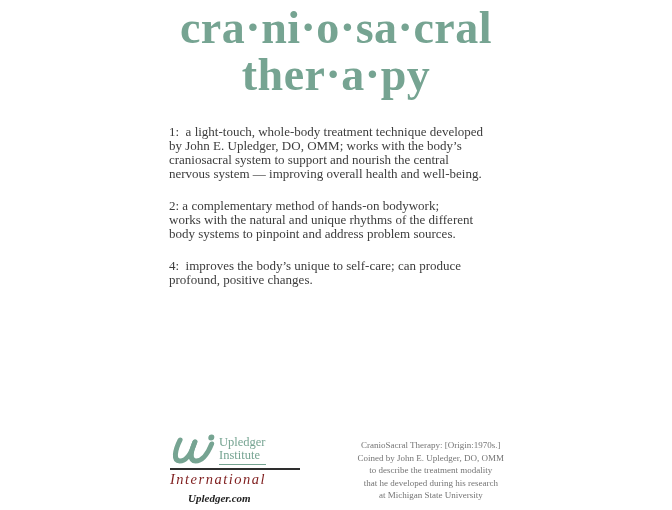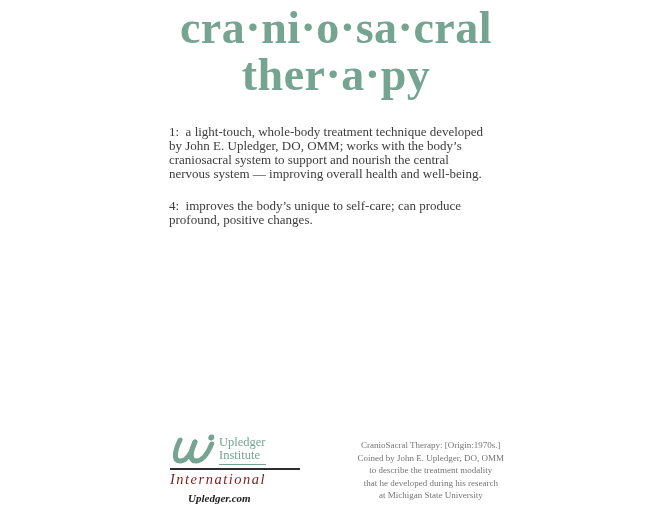--- a/index.html
+++ b/index.html
@@ -108,20 +108,23 @@
   <h1 class="title">
     <span class="title-line">cra·ni·o·sa·cral</span>
     <span class="title-line">ther·a·py</span>
   </h1>
 
   <div class="definitions">
     <p class="definition">1:  a light-touch, whole-body treatment technique developed
 by John E. Upledger, DO, OMM; works with the body’s
 craniosacral system to support and nourish the central
 nervous system — improving overall health and well-being.</p>
+    <p class="definition">2: a complementary method of hands-on bodywork;
+works with the natural and unique rhythms of the different
+body systems to pinpoint and address problem sources.</p>
     <p class="definition">4:  improves the body’s unique to self-care; can produce
 profound, positive changes.</p>
   </div>
 
   <div class="footer">
 
     <div class="logo">
       <div class="logo-top">
         <svg class="monogram" width="46" height="34" viewBox="0 0 46 34" aria-hidden="true">
           <path d="M9 7 C5 17 4 28 11 28 C18 28 22 19 24 9" fill="none" stroke="#76a492" stroke-width="5" stroke-linecap="round"></path>

